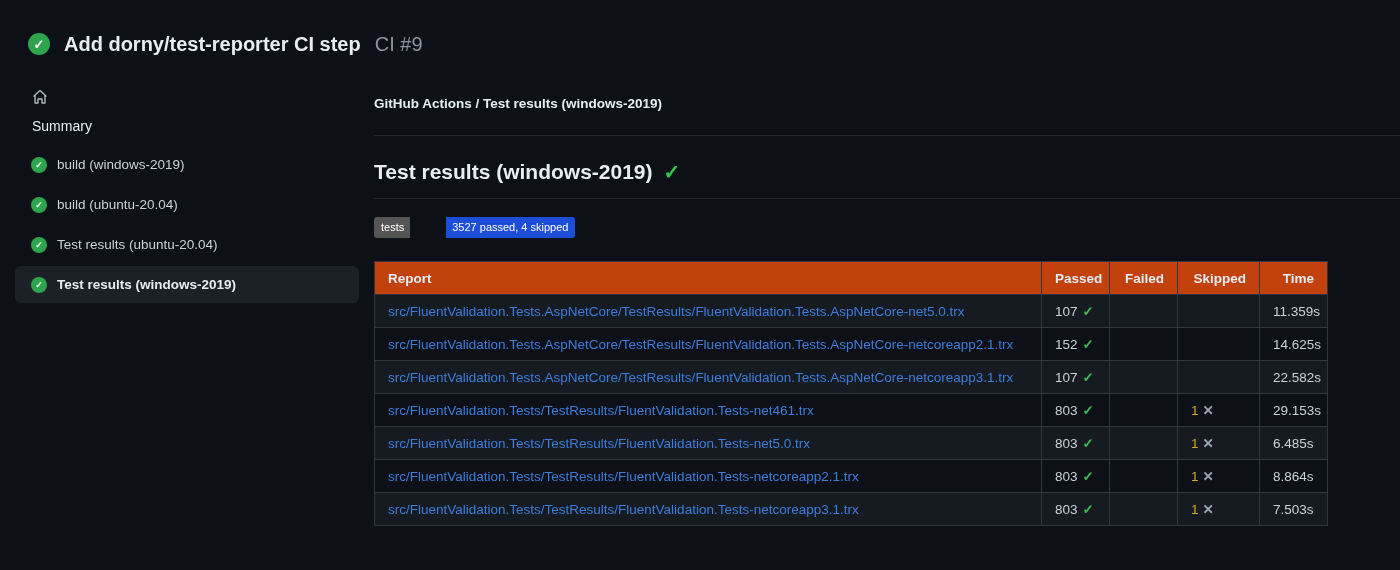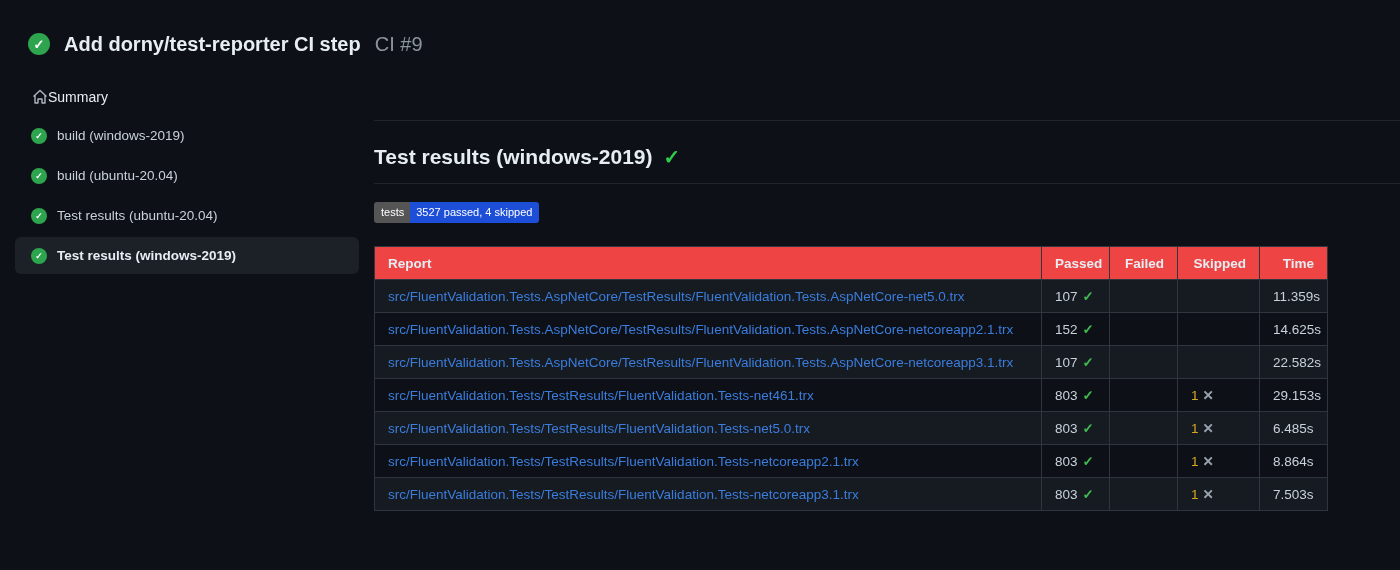--- a/index.html
+++ b/index.html
@@ -25,23 +25,23 @@
   }
   .run-title { font-size: 20px; font-weight: 700; color: #e6edf3; }
   .run-number { font-size: 20px; font-weight: 400; color: #8b949e; }
 
   
   .layout { display: flex; align-items: flex-start; }
 
   
   .sidebar { width: 374px; flex: none; padding: 10px 15px 0 15px; }
   .summary-item {
-    display: flex; 
+    display: flex; gap: 13px;
     padding: 9px 0 9px 17px; font-size: 14px; color: #e6edf3;
-    border-radius: 6px; cursor: pointer;
+    border-radius: 6px; cursor: pointer; flex-direction: column;
   }
   .summary-item .house { color: #aeb6bf; display: flex; }
   .jobs-label { color: #8b949e; font-size: 12px; padding: 23px 0 10px 18px; }
   .job-item {
     display: flex; align-items: center; gap: 10px;
     height: 37px; margin: 3px 0; padding-left: 16px;
     border-radius: 6px; font-size: 13.5px; color: #c9d1d9; cursor: pointer;
   }
   .job-item.selected { background: #1c2128; color: #e6edf3; font-weight: 700; }
   .job-check {
@@ -57,35 +57,35 @@
   .status-line { font-size: 12.5px; color: #8b949e; }
   .divider { border: none; border-top: 1px solid #21262d; margin: 0; }
   .divider.one { margin-top: 24px; }
   .divider.two { margin-top: 14px; }
 
   .section-title-row { display: flex; align-items: center; gap: 11px; margin-top: 24px; }
   .section-title { font-size: 21px; font-weight: 700; color: #e6edf3; }
   .section-check { color: #2ecc4a; font-size: 20px; font-weight: 700; }
 
   .badge { display: inline-flex; margin-top: 18px; border-radius: 3px; overflow: hidden;
-           font-size: 11px; color: #fff; line-height: 14px; }
+           font-size: 11px; color: #fff; line-height: 14px; gap: 36px; }
   .badge-label { background: #555555; padding: 3px 6px 4px 7px; }
   .badge-value { background: #1d4ed8; padding: 3px 7px 4px 6px; }
 
   
   table.results {
     border-collapse: collapse; table-layout: fixed;
     width: 953px; margin-top: 23px; font-size: 13.5px;
   }
   .results th, .results td {
     border: 1px solid #30363d;
     padding: 6px 13px; height: 33px;
     white-space: nowrap; overflow: hidden;
   }
-  .results th { color: #e6edf3; font-weight: 700; text-align: right; background: #ef4444; }
+  .results th { color: #e6edf3; font-weight: 700; text-align: right; background: #c2410c; }
   .results th.col-report { text-align: left; }
   .results td { color: #c9d1d9; }
   .results td.cell-report { text-align: left; }
   .results tbody tr:nth-child(odd) { background: #161b22; }
   .results tbody tr:nth-child(even) { background: #0d1117; }
   .report-link { color: #3b7ddd; text-decoration: none; cursor: pointer; }
   .check-glyph { color: #3fb950; font-weight: 700; margin-left: 5px; }
   .x-glyph { color: #9aa4af; font-weight: 700; margin-left: 4px; }
   .skip-num { color: #d3a81e; }
 </style>
@@ -128,20 +128,21 @@
   </div>
 
   <div class="job-item selected">
     <span class="job-check">✓</span>
     <span>Test results (windows-2019)</span>
   </div>
 </div>
   </div>
 
   <div class="main">
+    <div class="breadcrumb">GitHub Actions / Test results (windows-2019)</div>
     <hr class="divider one">
 
     <div class="section-title-row">
       <span class="section-title">Test results (windows-2019)</span>
       <span class="section-check">✓</span>
     </div>
     <hr class="divider two">
 
     <div class="badge">
       <span class="badge-label">tests</span>

